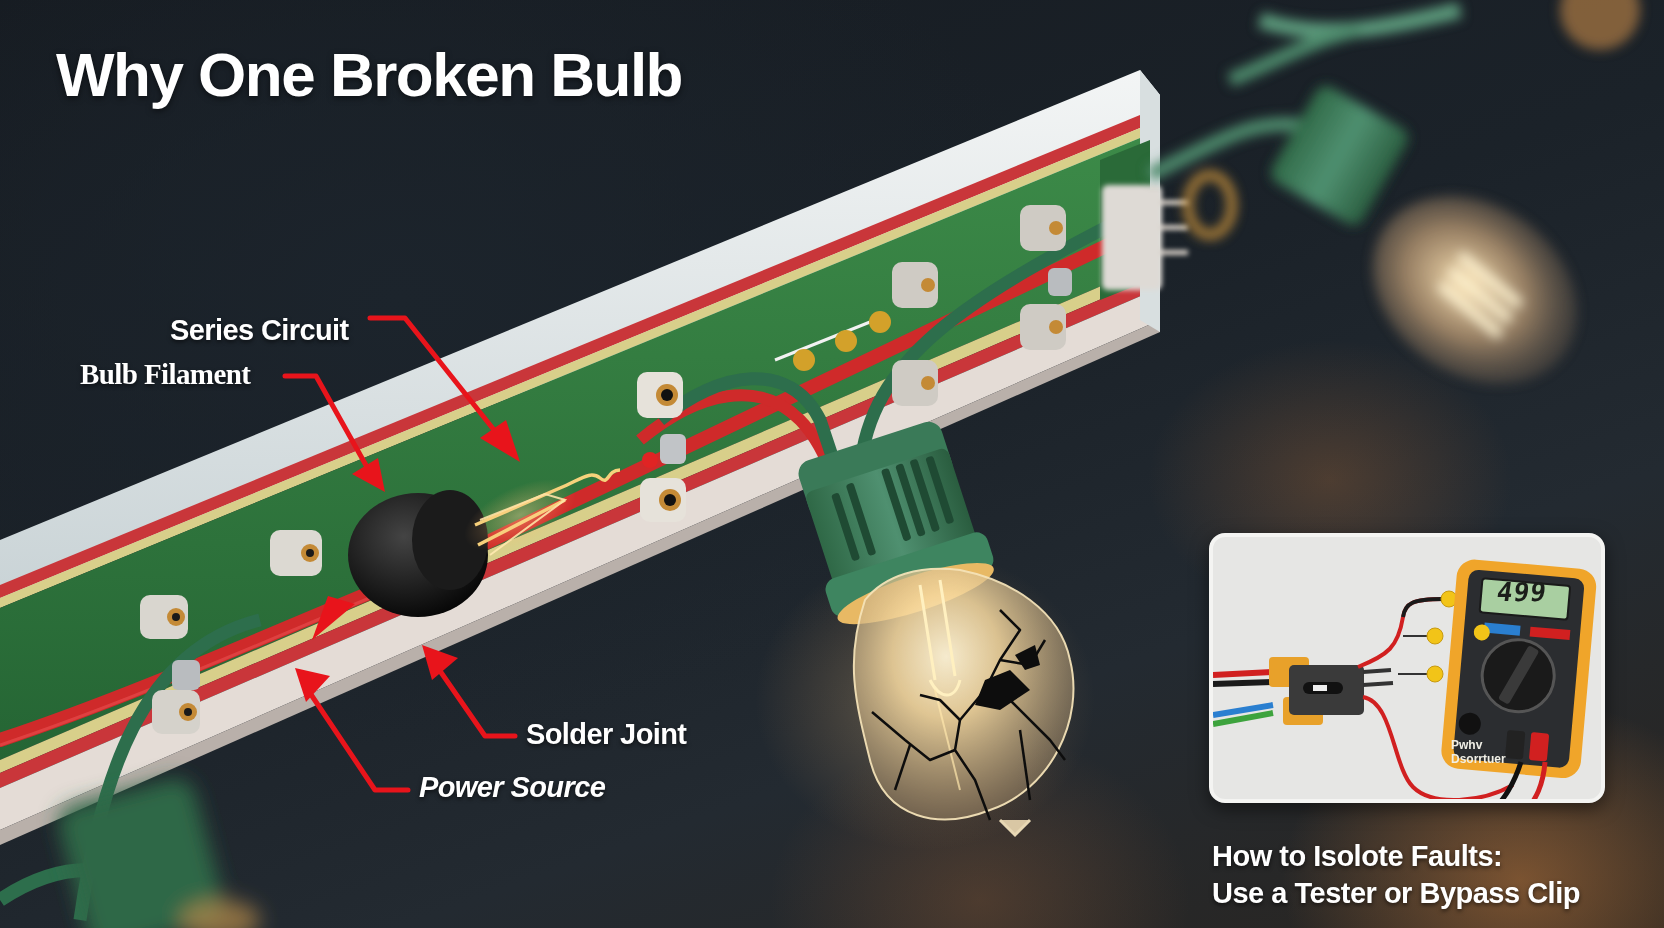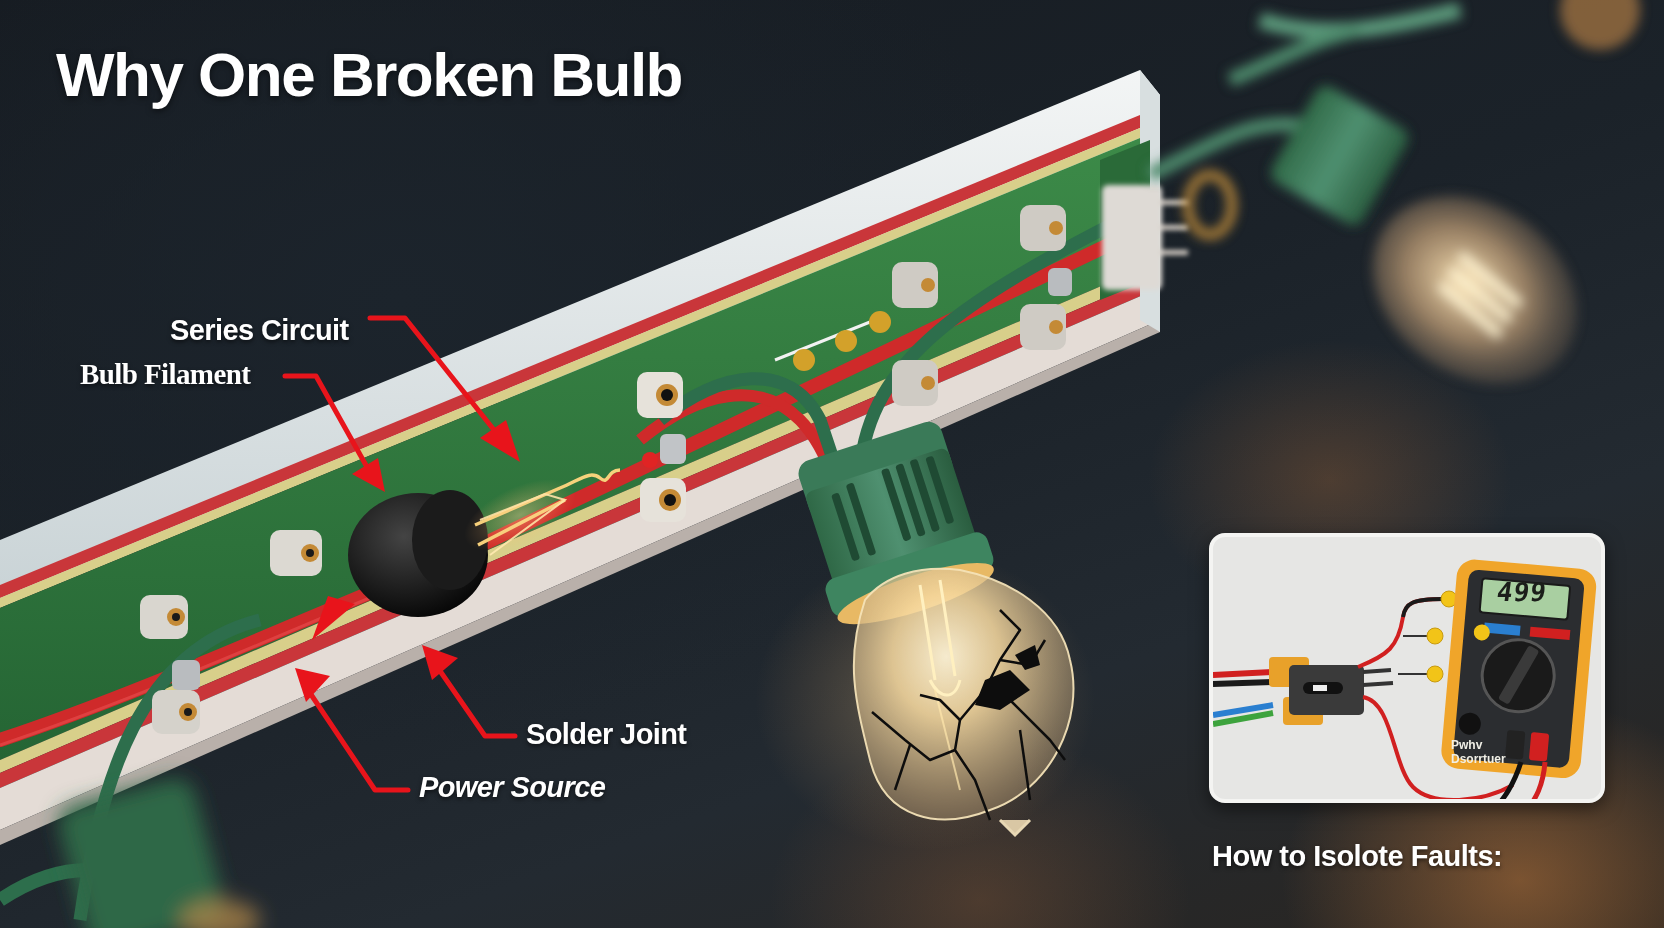--- a/index.html
+++ b/index.html
@@ -333,14 +333,15 @@
     </svg>
     <div class="lcd-value">499</div>
     <div class="meter-brand">
       <div>Pwhv</div>
       <div>Dsorrtuer</div>
     </div>
   </div>
 
   <div class="caption">
     <span>How to Isolote Faults:</span>
+    <span>Use a Tester or Bypass Clip</span>
   </div>
 </div>
 
 </body></html>

